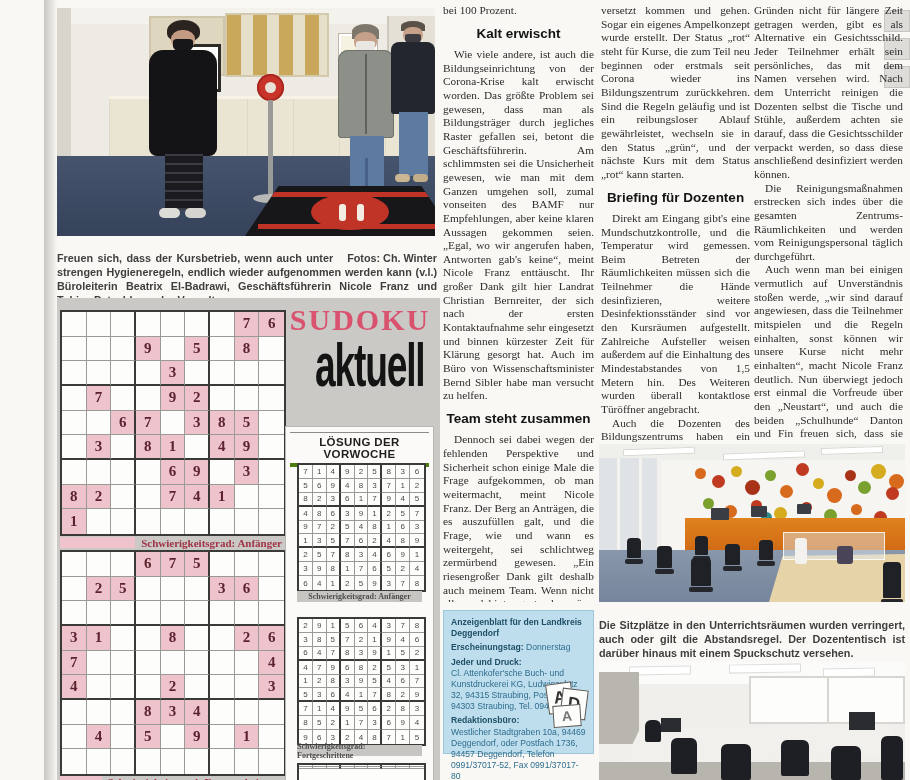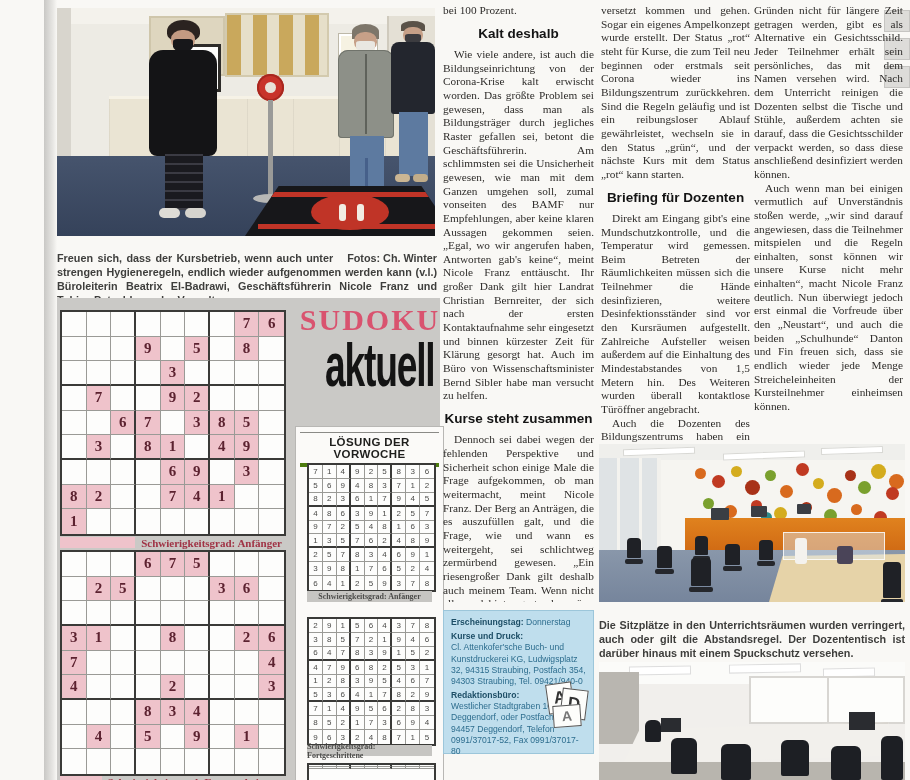--- a/index.html
+++ b/index.html
@@ -77,21 +77,21 @@
   .sgrid .cell.b-r{border-right:2px solid #3a3a38;}
   .sgrid .cell.b-b{border-bottom:2px solid #3a3a38;}
   .sgrid .cell.last-c{border-right:none;} .sgrid .cell.last-r{border-bottom:none;}
   .puzzle-grid{position:absolute;left:3px;width:222px;height:222px;}
   .puzzle-grid .cell.given{background:#efc3cb;color:#5c2230;font-weight:700;font-size:15px;font-family:"Liberation Serif",serif;}
   .pg1{top:12px;} .pg2{top:252px;}
   .diffbar{position:absolute;left:3px;width:222px;height:13px;display:flex;align-items:center;}
   .diffbar .pink{flex:1;height:11px;background:#efc3cb;margin-right:6px;}
   .diffbar .lbl{font-size:11px;font-weight:700;color:#a03345;white-space:nowrap;}
   .db1{top:238px;} .db2{top:477px;}
-  .sud-right{position:absolute;left:238px;top:6px;width:150px;}
+  .sud-right{position:absolute;left:228px;top:6px;width:150px;}
   .sud-title1{display:block;text-align:center;font-family:"Liberation Serif",serif;font-weight:700;
     font-size:30px;letter-spacing:2px;color:#d9536f;line-height:1.05;}
   .sud-title2{display:block;text-align:center;font-family:"Liberation Sans",sans-serif;font-weight:700;
     font-size:62px;line-height:.95;color:#141414;transform:scaleX(.6);transform-origin:50% 0;letter-spacing:-2px;}
   .solutions-box{position:absolute;left:0;top:122px;width:149px;height:360px;background:#fbfaf8;border:1px solid #b8b7b4;box-sizing:border-box;}
   .sol-head{margin:5px 4px 0 4px;padding:3px 0;text-align:center;font-family:"Liberation Sans",sans-serif;
     font-weight:700;font-size:11.5px;letter-spacing:.4px;color:#1e1e1c;border-top:1px solid #8a8a86;border-bottom:4px solid #4d7c0f;}
   .sol-grid{position:absolute;left:11px;width:125px;height:125px;}
   .sol-grid .cell{font-size:8px;color:#4a4a48;font-family:"Liberation Sans",sans-serif;}
   .sg1{top:36px;} .sg2{top:190px;}
@@ -592,51 +592,53 @@
             <div class="cell"></div>
             <div class="cell"></div>
             <div class="cell last-c"></div>
           </div>
       </div>
     </div>
   </div>
 
   <div class="col colA">
     <p>bei 100 Prozent.</p>
-    <h2 class="headline">Kalt deshalb</h2>
+    <h2 class="headline">Kalt erwischt</h2>
     <p class="ind">Wie viele andere, ist auch die Bildungseinrichtung von der Corona-Krise kalt erwischt worden. Das größte Problem sei gewesen, dass man als Bildungsträger durch jegliches Raster gefallen sei, betont die Geschäftsführerin. Am schlimmsten sei die Unsicherheit gewesen, wie man mit dem Ganzen umgehen soll, zumal vonseiten des BAMF nur Empfehlungen, aber keine klaren Aussagen gekommen seien. „Egal, wo wir angerufen haben, Antworten gab's keine“, meint Nicole Franz enttäuscht. Ihr großer Dank gilt hier Landrat Christian Bernreiter, der sich nach der ersten Kontaktaufnahme sehr eingesetzt und binnen kürzester Zeit für Klärung gesorgt hat. Auch im Büro von Wissenschaftsminister Bernd Sibler habe man versucht zu helfen.</p>
-    <h2 class="headline">Kurse steht zusammen</h2>
+    <h2 class="headline">Team steht zusammen</h2>
     <p class="ind">Dennoch sei dabei wegen der fehlenden Perspektive und Sicherheit schon einige Male die Frage aufgekommen, ob man weitermacht, meint Nicole Franz. Der Berg an Anträgen, die es auszufüllen galt, und die Frage, wie und wann es weitergeht, sei schlichtweg zermürbend gewesen. „Ein riesengroßer Dank gilt deshalb auch meinem Team. Wenn nicht alle so dahinter gestanden wärn, wär's eine aussichtslose Sache gewesen.“</p>
 
   </div>
 
   <div class="impressum">
     <div class="imp-box">
+      <p><b>Anzeigenblatt für den Landkreis Deggendorf</b></p>
       <p><b>Erscheinungstag:</b> <span>Donnerstag</span></p>
-      <p><b>Kurse und Druck:</b><br>
+      <p><b>Jeder und Druck:</b><br>
          <span>Cl. Attenkofer'sche Buch- und Kunstdruckerei KG, Ludwigsplatz 32, 94315 Straubing, Postfach 354, 94303 Straubing, Tel. 09421/940-0</span></p>
       <p><b>Redaktionsbüro:</b><br>
          <span>Westlicher Stadtgraben 10a, 94469 Deggendorf, oder Postfach 1736, 94457 Deggendorf, Telefon 0991/37017-52, Fax 0991/37017-80</span></p>
       <div class="imp-logo">
         <div class="paper pa">A</div>
         <div class="paper pd">D</div>
         <div class="paper pb">A</div>
       </div>
     </div>
   </div>
 
   <div class="col colB">
     <p>versetzt kommen und gehen. Sogar ein eigenes Ampelkonzept wurde erstellt. Der Status „rot“ steht für Kurse, die zum Teil neu beginnen oder erstmals seit Corona wieder ins Bildungszentrum zurückkehren. Sind die Regeln geläufig und ist ein reibungsloser Ablauf gewährleistet, wechseln sie in den Status „grün“, und der nächste Kurs mit dem Status „rot“ kann starten.</p>
     <h2 class="headline">Briefing für Dozenten</h2>
     <p class="ind">Direkt am Eingang gibt's eine Mundschutzkontrolle, und die Temperatur wird gemessen. Beim Betreten der Räumlichkeiten müssen sich die Teilnehmer die Hände desinfizieren, weitere Desinfektionsständer sind vor den Kursräumen aufgestellt. Zahlreiche Aufsteller weisen außerdem auf die Einhaltung des Mindestabstandes von 1,5 Metern hin. Des Weiteren wurden überall kontaktlose Türöffner angebracht.</p>
     <p class="ind">Auch die Dozenten des Bildungszentrums haben ein umfassendes Briefing erhalten, denn in den Kursräumen herrschen natürlich auch strenge Hygieneregeln. Alle</p>
   </div>
 
   <div class="col colC">
     <p>Gründen nicht für längere Zeit getragen werden, gibt es als Alternative ein Gesichtsschild. Jeder Teilnehmer erhält sein persönliches, das mit dem Namen versehen wird. Nach dem Unterricht reinigen die Dozenten selbst die Tische und Stühle, außerdem achten sie darauf, dass die Gesichtsschilder verpackt werden, so dass diese anschließend desinfiziert werden können.</p>
+    <p class="ind">Die Reinigungsmaßnahmen erstrecken sich indes über die gesamten Zentrums-Räumlichkeiten und werden vom Reinigungspersonal täglich durchgeführt.</p>
     <p class="ind">Auch wenn man bei einigen vermutlich auf Unverständnis stoßen werde, „wir sind darauf angewiesen, dass die Teilnehmer mitspielen und die Regeln einhalten, sonst können wir unsere Kurse nicht mehr einhalten“, macht Nicole Franz deutlich. Nun überwiegt jedoch erst einmal die Vorfreude über den „Neustart“, und auch die beiden „Schulhunde“ Danton und Fin freuen sich, dass sie endlich wieder jede Menge Streicheleinheiten der Kursteilnehmer einheimsen können.</p>
 
   </div>
 
   <div class="photo2">
     <div class="p2-ceil"></div>
     <div class="p2-light" style="left:24px;top:4px;width:70px;"></div>
     <div class="p2-light" style="left:124px;top:8px;width:80px;"></div>
     <div class="p2-light" style="left:222px;top:3px;width:60px;"></div>
     <div class="p2-window"></div>

